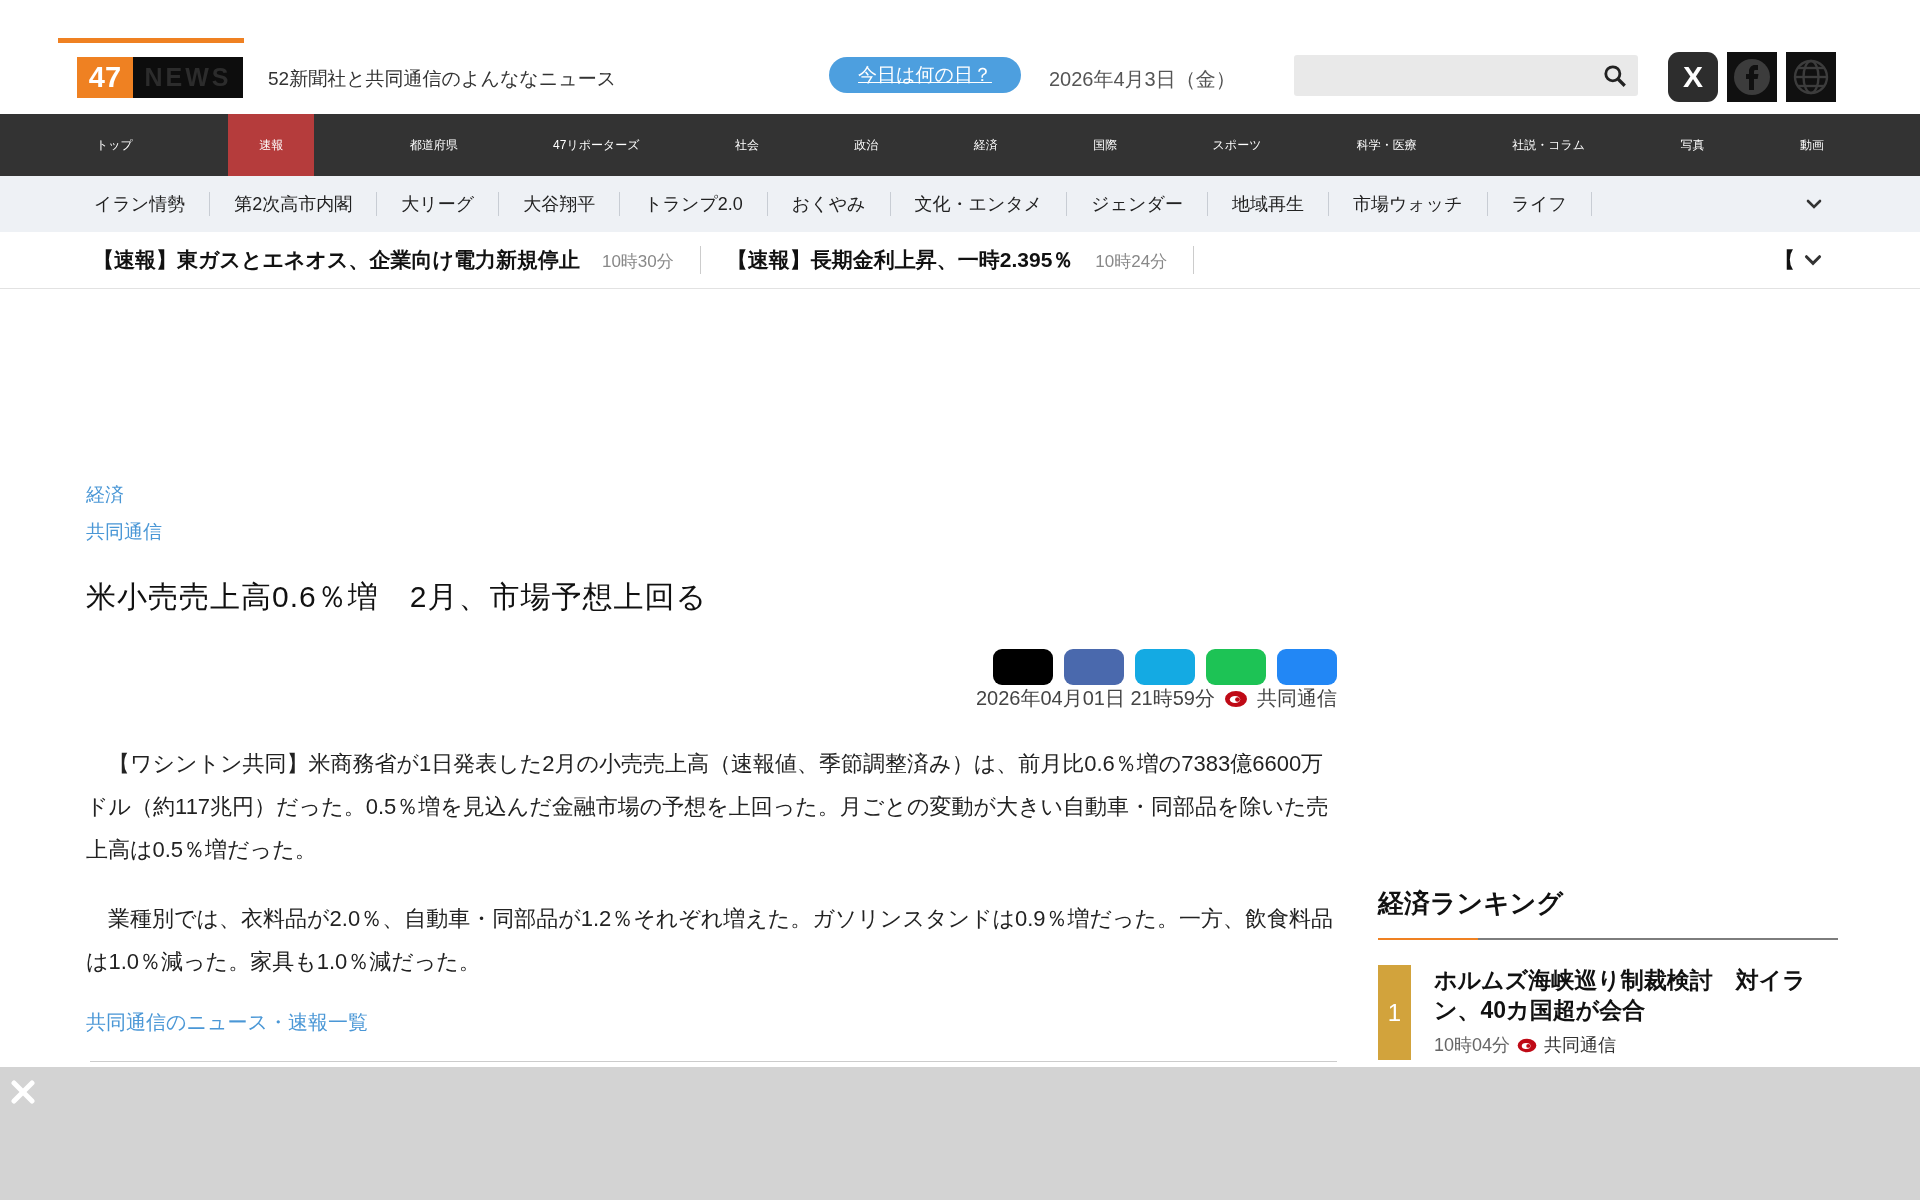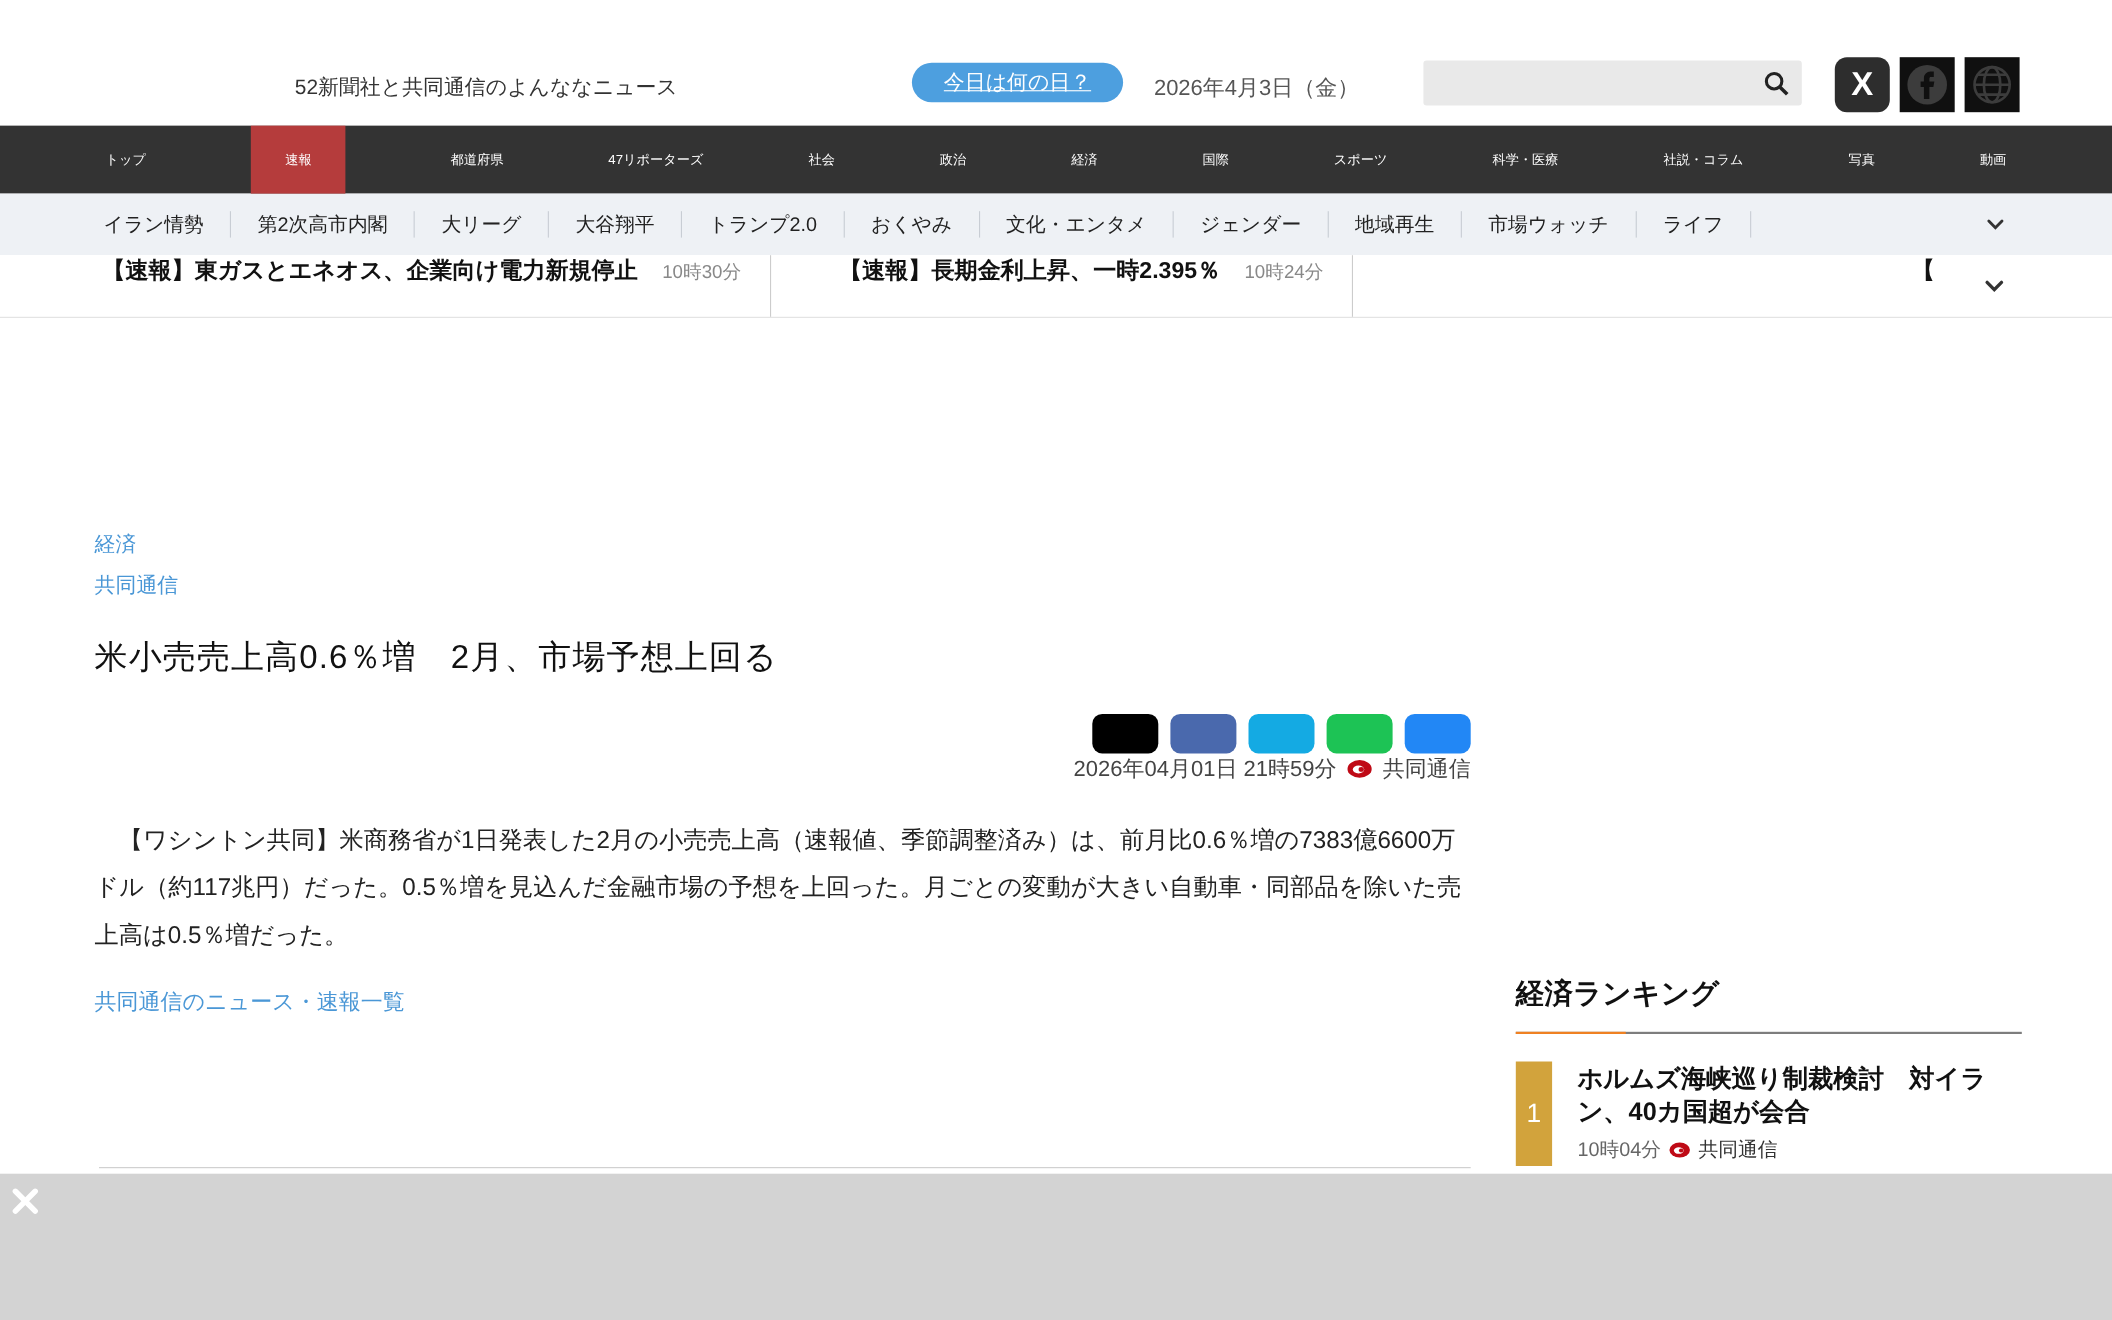--- a/index.html
+++ b/index.html
@@ -38,22 +38,22 @@
     align-items:center; cursor:pointer; white-space:nowrap; }
   .mainnav a.active { background:#b53c3c; padding:0 31px; }
 
   
   .subnav { height:56px; background:#eef1f5; display:flex; align-items:center; padding:0 95px 0 70px; }
   .subnav a { font-size:18px; color:#222; text-decoration:none; padding:0 24px;
     border-right:1px solid #c8cdd4; white-space:nowrap; cursor:pointer; }
   .subnav .chev { margin-left:auto; cursor:pointer; display:flex; align-items:center; }
 
   
-  .ticker { height:57px; background:#fff; display:flex; 
-    padding:0 95px 0 93px; border-bottom:1px solid #e2e2e2;gap:36px; }
+  .ticker { height:57px; background:#fff; display:flex; align-items:center;
+    padding:0 95px 0 93px; border-bottom:1px solid #e2e2e2; }
   .ticker-item { display:flex; align-items:baseline; padding:0 26px;
     border-right:1px solid #ccc; white-space:nowrap; cursor:pointer; }
   .ticker-item:first-child { padding-left:0; }
   .ticker-item.last { border-right:none; }
   .ticker-title { font-size:21px; font-weight:bold; color:#111; }
   .ticker-time { font-size:17px; color:#888; margin-left:22px; }
   .ticker .chev { margin-left:6px; cursor:pointer; display:flex; align-items:center; }
 
   
   .article { position:absolute; left:86px; top:482px; width:1251px; }
@@ -88,20 +88,27 @@
     border:none; cursor:pointer; padding:0; }
 
   .kyodo-logo { display:inline-block; }
 </style>
 </head>
 <body>
 
 <div class="page">
 
   <div class="header">
+    <div class="logo-wrap">
+      <div class="logo-topline"></div>
+      <div class="logo-row">
+        <div class="logo-47">47</div>
+        <div class="logo-news">NEWS</div>
+      </div>
+    </div>
     <div class="tagline">52新聞社と共同通信のよんななニュース</div>
     <button class="today-btn">今日は何の日？</button>
     <div class="header-date">2026年4月3日（金）</div>
     <div class="search-box">
       <input type="text" value="" style="">
       <svg class="search-glass" viewBox="0 0 24 24">
         <circle cx="10" cy="10" r="6.5" fill="none" stroke="#222" stroke-width="2.6"></circle>
         <line x1="15" y1="15" x2="21" y2="21" stroke="#222" stroke-width="3"></line>
       </svg>
     </div>
@@ -197,20 +204,21 @@
       <svg class="kyodo-logo" width="26" height="20" viewBox="0 0 26 20">
         <ellipse cx="13" cy="10" rx="11" ry="8" fill="#bf0a16"></ellipse>
         <ellipse cx="12" cy="10.5" rx="5.2" ry="3.6" fill="#ffffff"></ellipse>
         <ellipse cx="14.5" cy="10.5" rx="2.4" ry="2.2" fill="#bf0a16"></ellipse>
       </svg>
       <span>共同通信</span>
     </div>
 
     <div class="body-text">
       <p>　【ワシントン共同】米商務省が1日発表した2月の小売売上高（速報値、季節調整済み）は、前月比0.6％増の7383億6600万ドル（約117兆円）だった。0.5％増を見込んだ金融市場の予想を上回った。月ごとの変動が大きい自動車・同部品を除いた売上高は0.5％増だった。</p>
+      <p>　業種別では、衣料品が2.0％、自動車・同部品が1.2％それぞれ増えた。ガソリンスタンドは0.9％増だった。一方、飲食料品は1.0％減った。家具も1.0％減だった。</p>
     </div>
 
     <a class="cat-link more-link">共同通信のニュース・速報一覧</a>
   </article>
 
   <div class="article-divider"></div>
 
   <aside class="sidebar">
     <h2 class="rank-title">経済ランキング</h2>
     <div class="rank-divider"></div>

